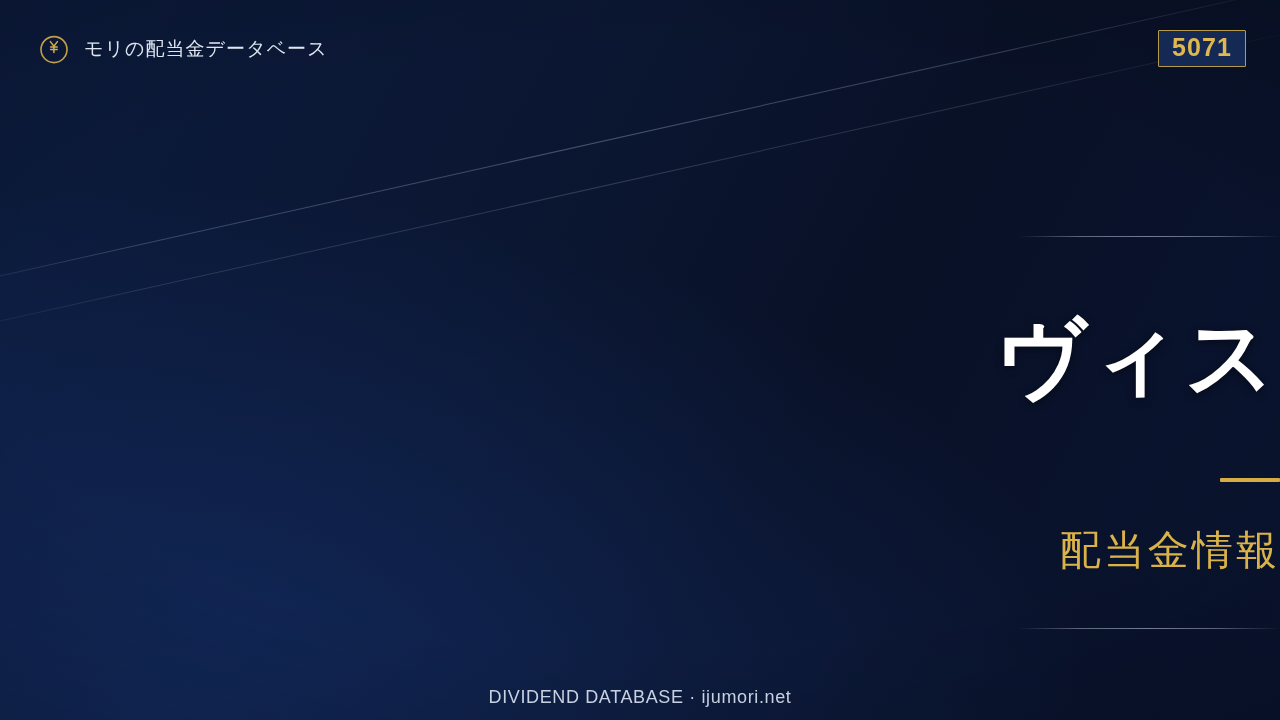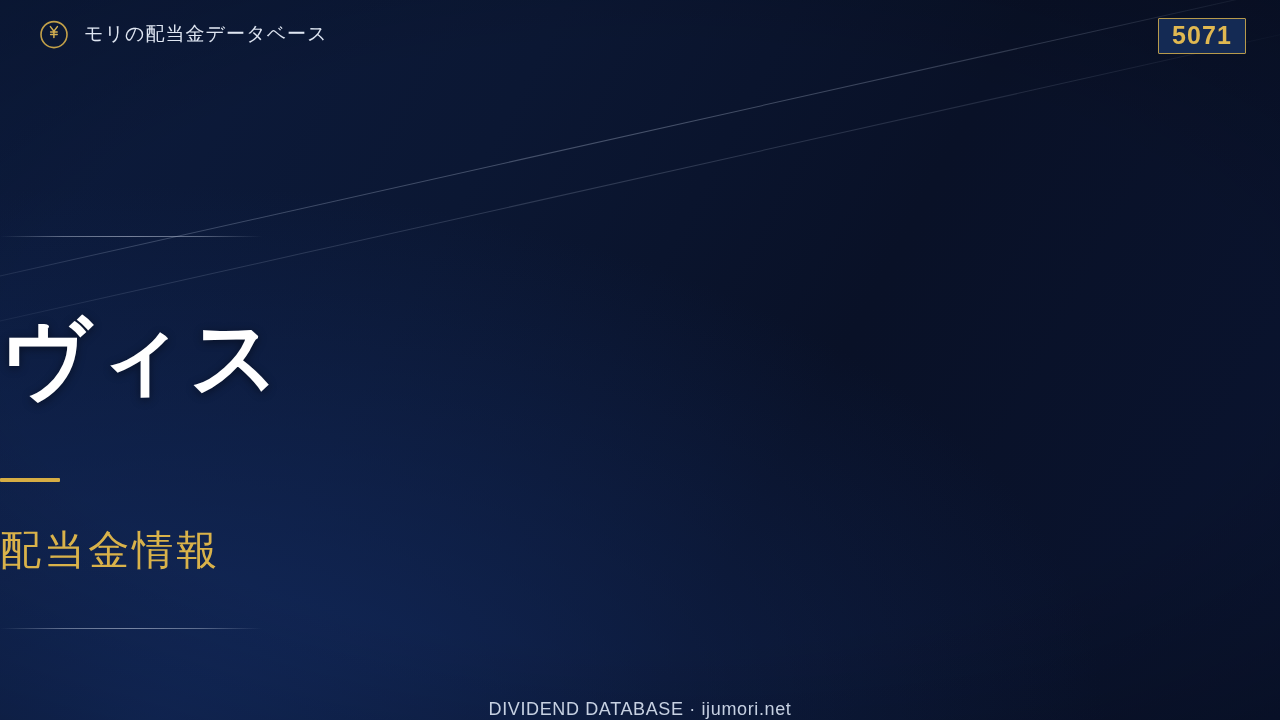--- a/index.html
+++ b/index.html
@@ -63,26 +63,26 @@
     left: -110px;
     top: 345px;
     transform: rotate(-12.6deg);
     transform-origin: 0 0;
     opacity: 0.62;
   }
 
   
   .header {
     position: absolute;
-    top: 9px;
+    top: 0;
     left: 0;
     right: 0;
     height: 88px;
     display: flex;
-    align-items: flex-start;
+    align-items: center;
     padding: 9px 34px 0 38px;
     box-sizing: border-box;
   }
 
   .brand {
     display: flex;
     align-items: center;
     gap: 14px;
   }
 
@@ -117,21 +117,21 @@
   }
 
   
   .center {
     position: absolute;
     left: 0;
     right: 0;
     top: 236px;
     display: flex;
     flex-direction: column;
-    align-items: flex-start;
+    align-items: flex-end;
   }
 
   .rule {
     width: 262px;
     height: 1px;
     background: linear-gradient(90deg,
         rgba(196,206,226,0.00) 0%,
         rgba(196,206,226,0.45) 24%,
         rgba(203,212,231,0.55) 50%,
         rgba(196,206,226,0.42) 76%,
@@ -166,21 +166,21 @@
     letter-spacing: 0.075em;
     line-height: 1.12;
     white-space: nowrap;
   }
 
   
   .footer {
     position: absolute;
     left: 0;
     right: 0;
-    bottom: 0;
+    bottom: 12px;
     text-align: center;
   }
 
   .footer-text {
     font-size: 18px;
     color: #c7d1e2;
     letter-spacing: 0.035em;
     white-space: nowrap;
   }
 </style>

